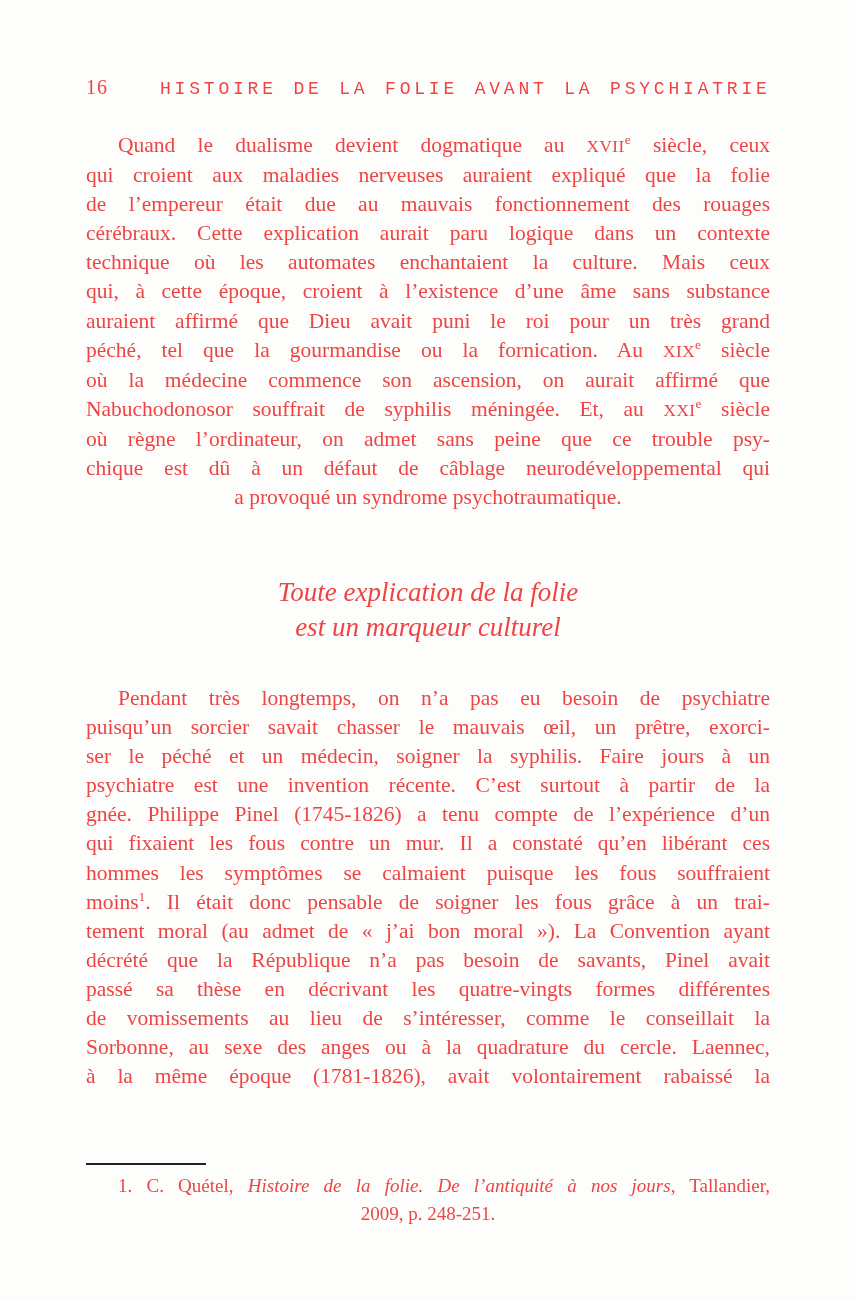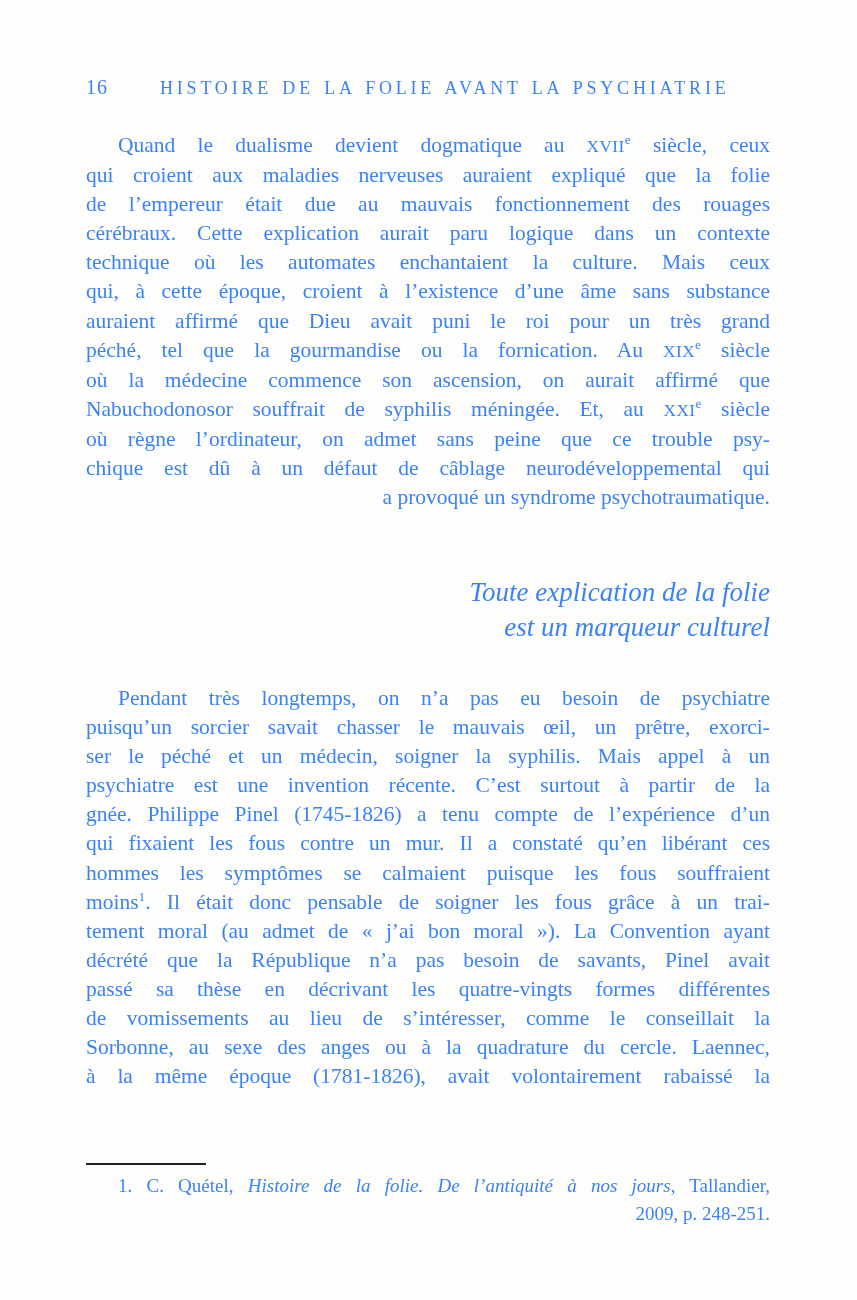--- a/index.html
+++ b/index.html
@@ -6,21 +6,21 @@
     margin: 0;
     padding: 0;
     background: #e9e9e9;
   }
   .page {
     position: relative;
     width: 857px;
     height: 1300px;
     margin: 0 auto;
     background: #fdfdfb;
-    color: #3b82f6;
+    color: #ef4444;
     font-family: "Liberation Serif", "DejaVu Serif", serif;
     overflow: hidden;
   }
 
   
   .running-header {
     position: absolute;
     top: 76px;
     left: 86px;
     width: 684px;
@@ -31,33 +31,34 @@
     font-size: 20px;
     letter-spacing: 1px;
     flex: 0 0 auto;
   }
   .running-title {
     margin-left: 52px;
     font-size: 18px;
     letter-spacing: 3.8px;
     word-spacing: 2px;
     white-space: nowrap;
+    font-family: Liberation Mono, monospace;
   }
 
   
   .para {
     position: absolute;
     left: 86px;
     width: 684px;
     font-size: 21.5px;
     line-height: 29.1px;
   }
   .para-1 { top: 131px; }
   .para-2 { top: 684px; }
-  .line { text-align: right; }
+  .line { text-align: center; }
   .line.just {
     text-align: justify;
     text-align-last: justify;
   }
   .line.first { text-indent: 32px; }
   sup {
     font-size: 0.62em;
     line-height: 0;
     vertical-align: super;
   }
@@ -124,21 +125,21 @@
     </div>
 
   <div class="section-heading">
       <div class="line">Toute explication de la folie</div>
       <div class="line">est un marqueur culturel</div>
     </div>
 
   <div class="para para-2">
       <div class="line first just">Pendant très longtemps, on n’a pas eu besoin de psychiatre</div>
       <div class="line just">puisqu’un sorcier savait chasser le mauvais œil, un prêtre, exorci-</div>
-      <div class="line just">ser le péché et un médecin, soigner la syphilis. Mais appel à un</div>
+      <div class="line just">ser le péché et un médecin, soigner la syphilis. Faire jours à un</div>
       <div class="line just">psychiatre est une invention récente. C’est surtout à partir de la</div>
       <div class="line just">gnée. Philippe Pinel (1745-1826) a tenu compte de l’expérience d’un</div>
       <div class="line just">qui fixaient les fous contre un mur. Il a constaté qu’en libérant ces</div>
       <div class="line just">hommes les symptômes se calmaient puisque les fous souffraient</div>
       <div class="line just">moins<sup>1</sup>. Il était donc pensable de soigner les fous grâce à un trai-</div>
       <div class="line just">tement moral (au admet de « j’ai bon moral »). La Convention ayant</div>
       <div class="line just">décrété que la République n’a pas besoin de savants, Pinel avait</div>
       <div class="line just">passé sa thèse en décrivant les quatre-vingts formes différentes</div>
       <div class="line just">de vomissements au lieu de s’intéresser, comme le conseillait la</div>
       <div class="line just">Sorbonne, au sexe des anges ou à la quadrature du cercle. Laennec,</div>

